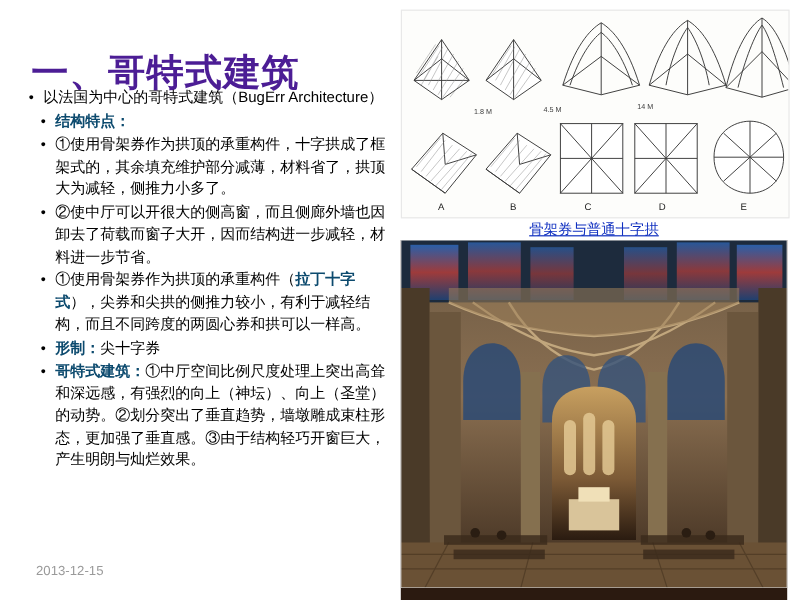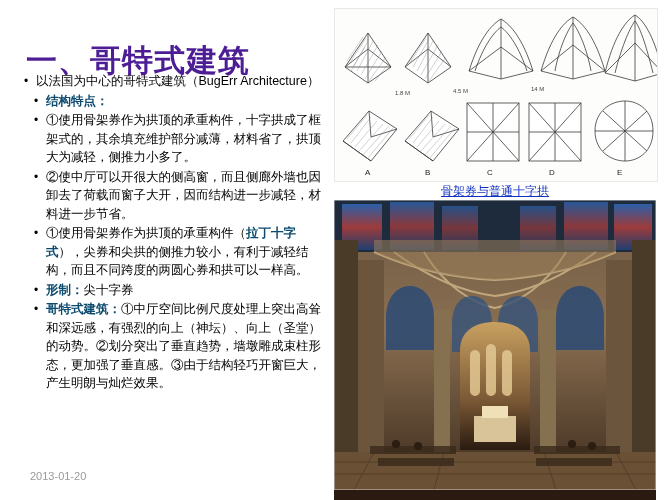--- a/index.html
+++ b/index.html
@@ -371,15 +371,15 @@
         <circle cx="62" cy="244" r="4"></circle>
         <circle cx="84" cy="246" r="4"></circle>
         <circle cx="238" cy="244" r="4"></circle>
         <circle cx="258" cy="246" r="4"></circle>
       </g>
       <rect x="0" y="0" width="322" height="290" fill="none" stroke="#cfcfcf" stroke-width="1"></rect>
     </svg>
     <div class="bug-label">* BugErr</div>
   </div>
 
-  <div class="date-stamp">2013-01-20</div>
+  <div class="date-stamp">2013-12-15</div>
 
 </div>
 
 </body></html>

